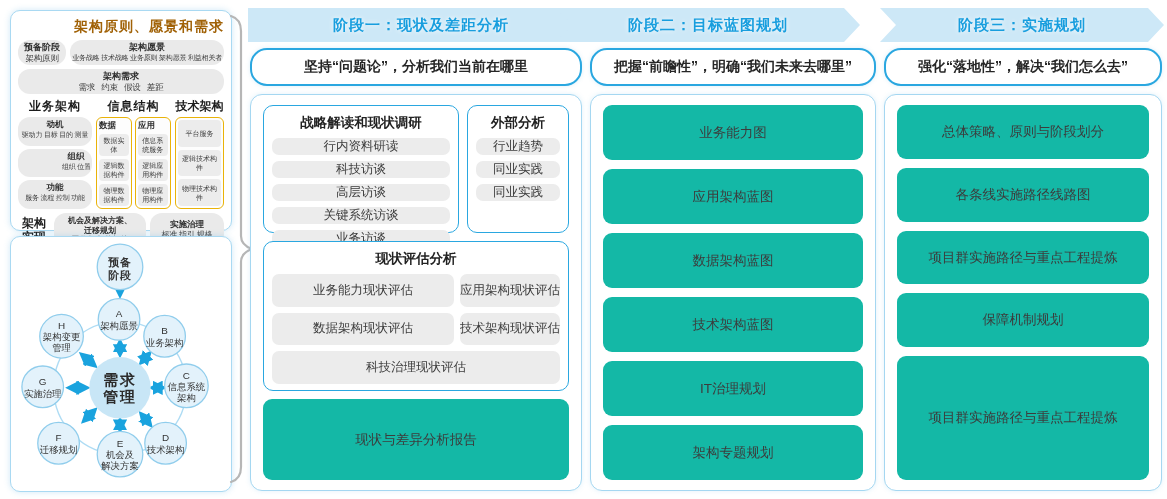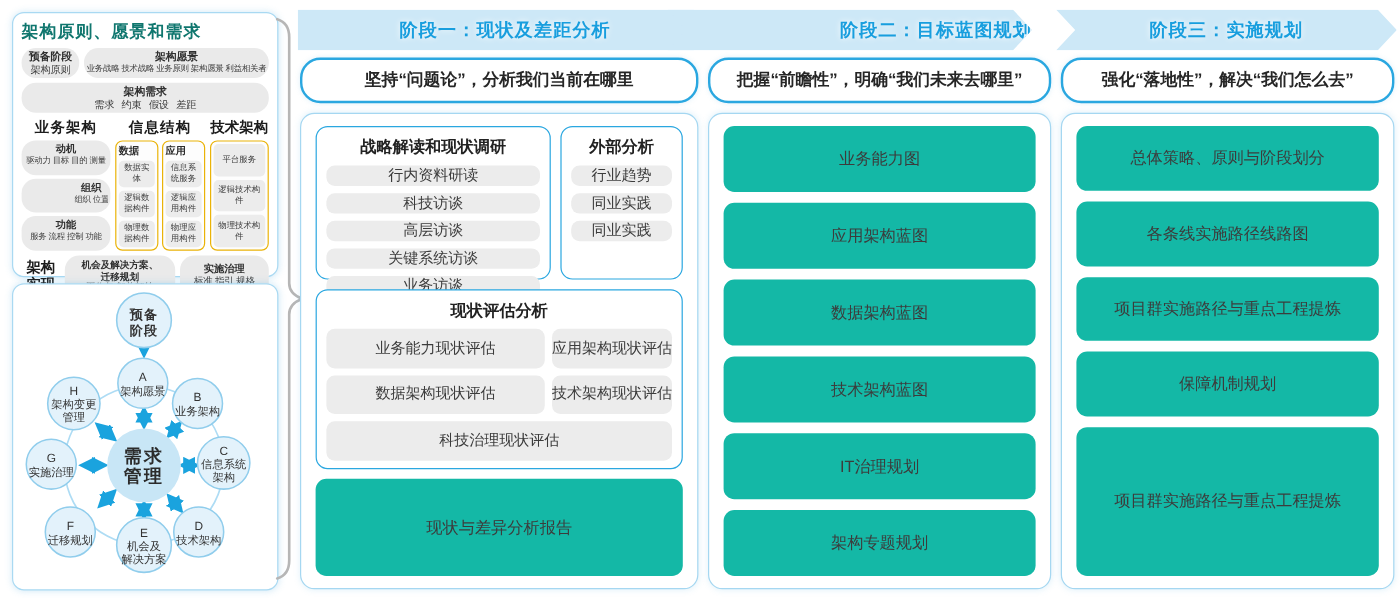--- a/index.html
+++ b/index.html
@@ -3,21 +3,21 @@
 <meta charset="utf-8">
 <style>
   html,body{margin:0;padding:0;background:#fff;}
   #wrap{position:relative;width:1167px;height:499px;background:#fff;
         font-family:"Liberation Sans","DejaVu Sans",sans-serif;overflow:hidden;color:#333;}
   .abs{position:absolute;box-sizing:border-box;}
   
   .panel{border:1.5px solid #a9d9f2;border-radius:10px;background:#fff;
          box-shadow:0 0 6px rgba(100,180,225,.30);}
   .lp-inner{padding:5px 7px;display:flex;flex-direction:column;gap:4px;height:100%;box-sizing:border-box;}
-  .lp-title{text-align:left;font-weight:bold;font-size:14px;color:#0f766e;letter-spacing:1px;padding-top:2px;}
+  .lp-title{text-align:right;font-weight:bold;font-size:14px;color:#a16207;letter-spacing:1px;padding-top:2px;}
   .gbox{background:#eaeaea;border-radius:12px;text-align:center;padding:2px 2px;}
   .gb-t{font-weight:bold;font-size:9px;color:#2e2e2e;line-height:11px;}
   .gb-s{font-size:7.5px;color:#3d3d3d;line-height:10px;white-space:nowrap;letter-spacing:-0.2px;overflow:hidden;}
   .row{display:flex;gap:4px;}
   .colhdr{text-align:center;font-weight:bold;font-size:12px;color:#1c1c1c;letter-spacing:1px;margin-bottom:2px;}
   .grp{border:1px solid #eab308;border-radius:6px;background:#fdfdfd;padding:2px;display:flex;flex-direction:column;gap:3px;flex:1;}
   .chip-s{background:#ececec;border-radius:4px;text-align:center;font-size:7px;line-height:9px;color:#3d3d3d;
           padding:2px 1px;display:flex;align-items:center;justify-content:center;flex:1;}
   
   .brace path{fill:none;stroke:#b6b6b6;stroke-width:2.2;stroke-linecap:round;}
@@ -226,21 +226,21 @@
     </svg>
   </div>
 
   <svg class="abs brace" style="left:228px;top:14px;" width="26" height="470" viewBox="0 0 26 470">
     <path d="M3,2 Q13,5 13,17 L13,222 Q13,231 24,235 Q13,239 13,248 L13,453 Q13,465 3,468"></path>
   </svg>
 
   <div class="abs seg seg-first" style="left:248px;width:346px;">
     <span>阶段一：现状及差距分析</span>
   </div>
-  <div class="abs seg seg-mid" style="left:556px;width:304px;justify-content:flex-end;">
+  <div class="abs seg seg-mid" style="left:556px;width:304px;">
     <span>阶段二：目标蓝图规划</span>
   </div>
   <div class="abs sub" style="left:250px;width:332px;">
     <span>坚持“问题论”，分析我们当前在哪里</span>
   </div>
 
   <div class="abs seg seg-mid" style="left:880px;width:284px;">
     <span>阶段三：实施规划</span>
   </div>
   <div class="abs sub" style="left:590px;width:286px;">

